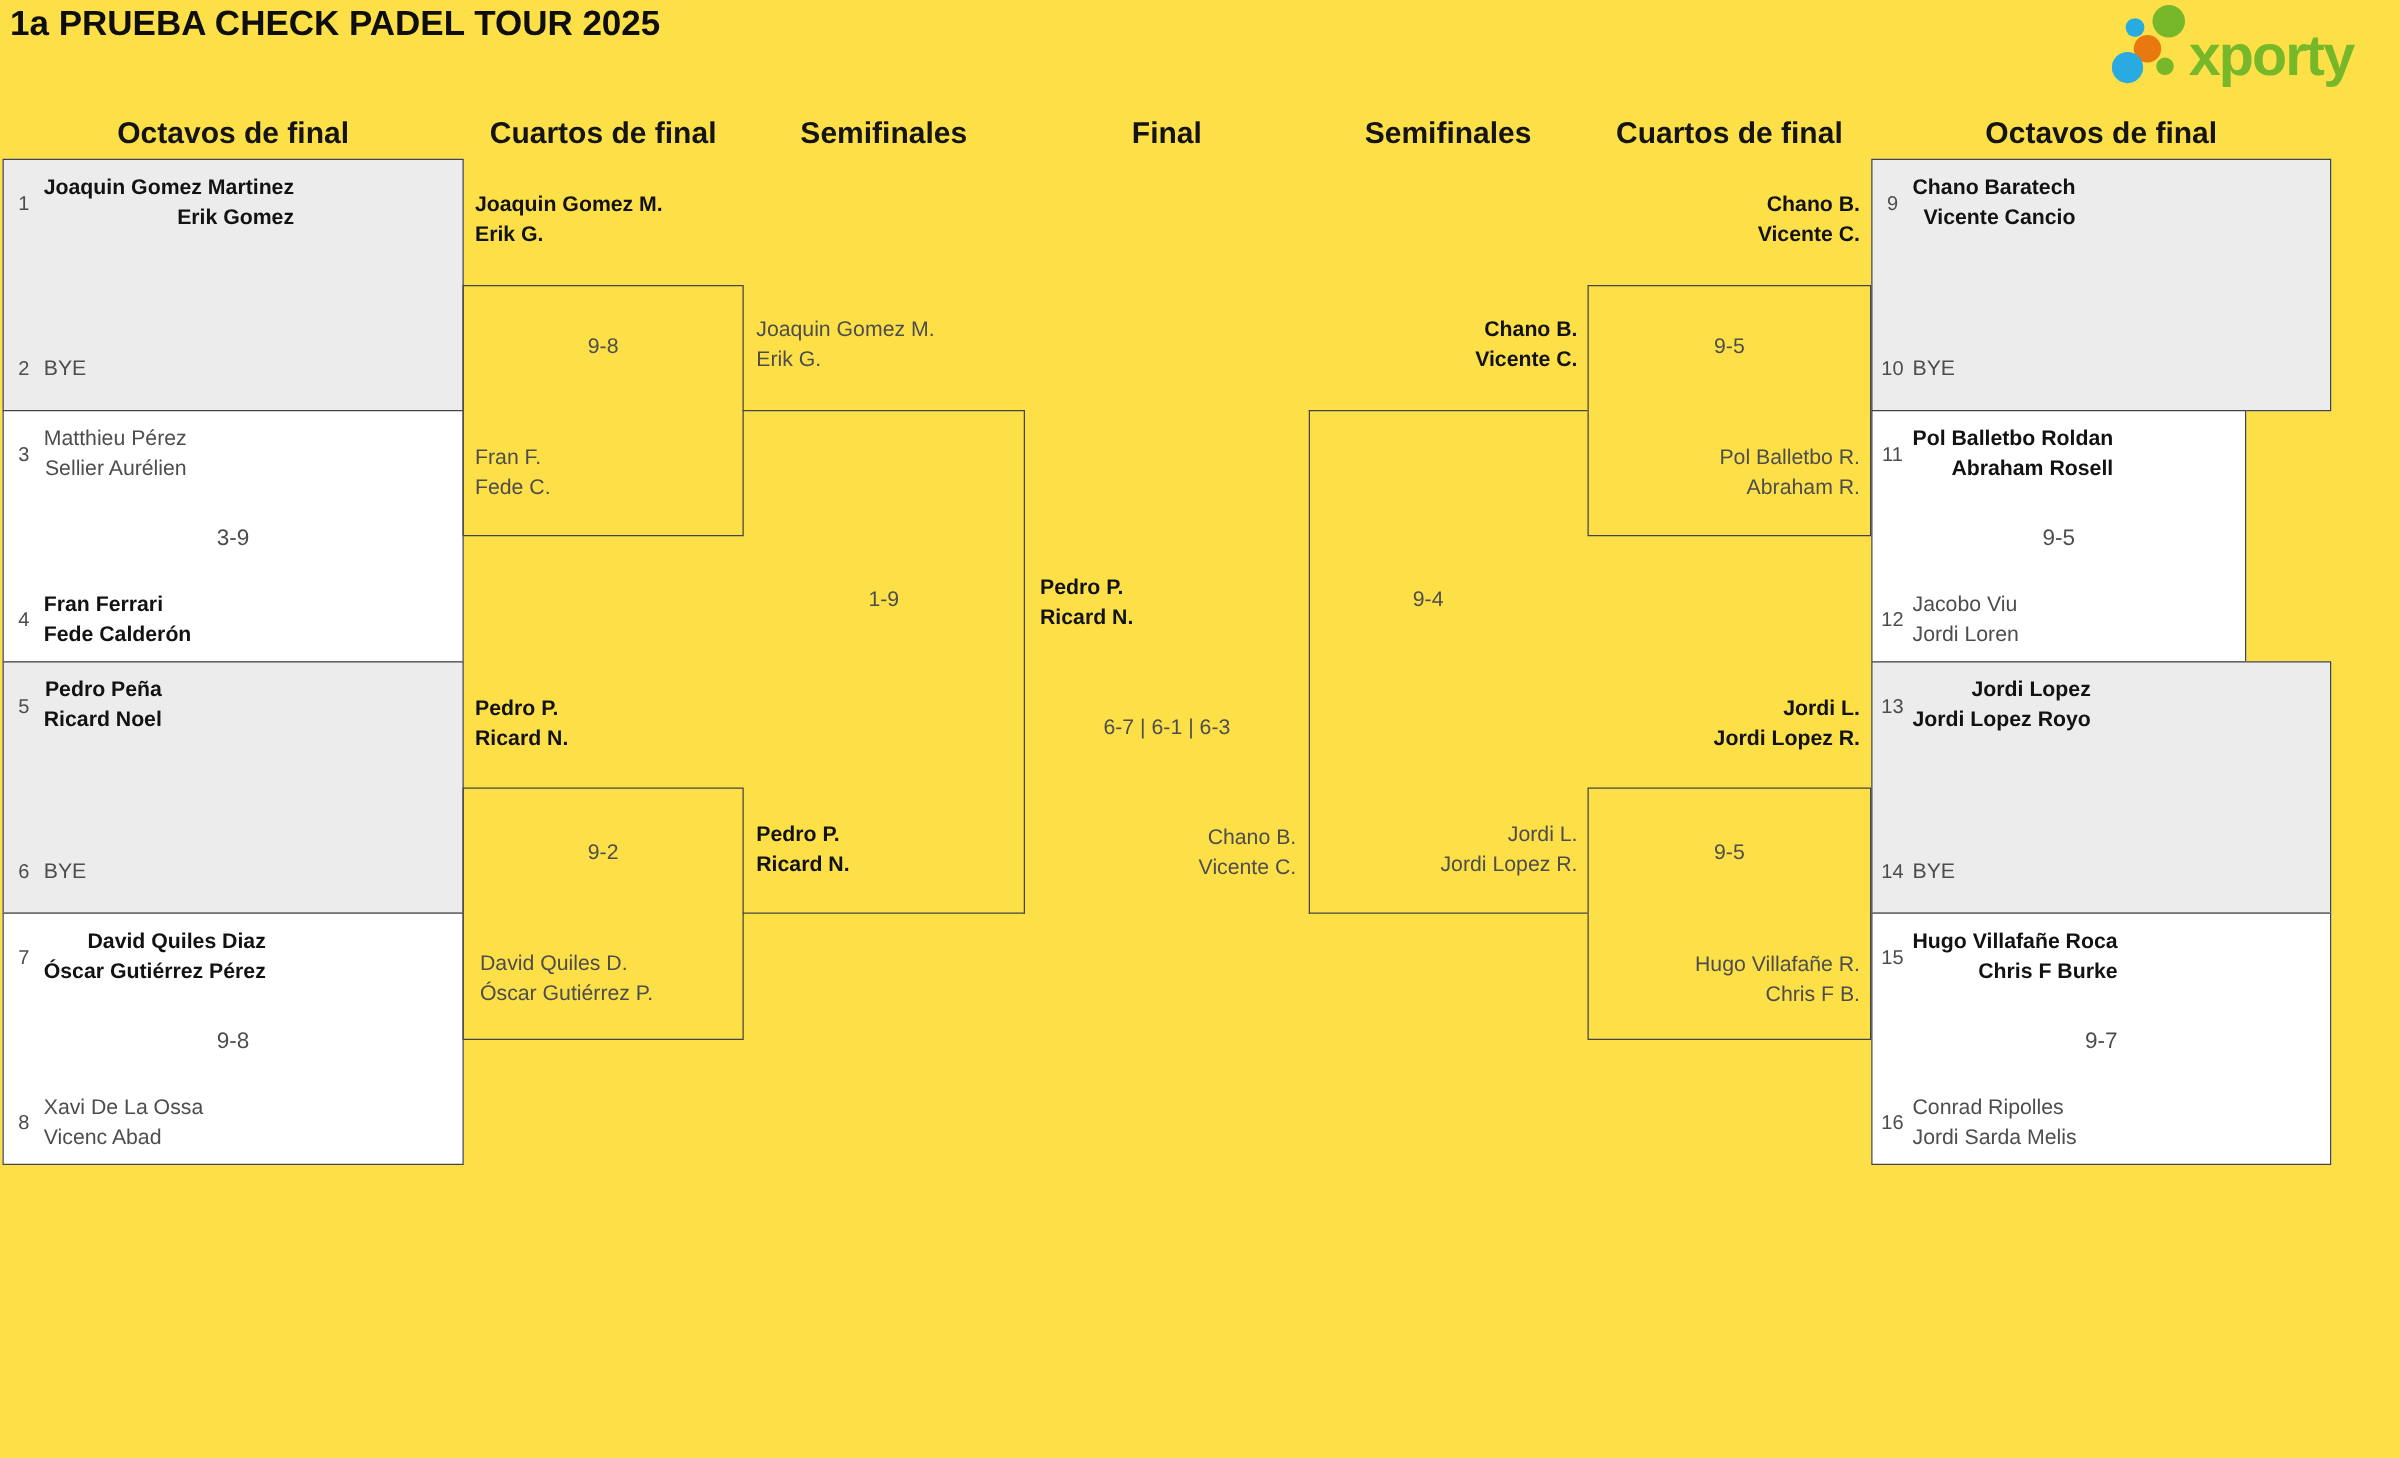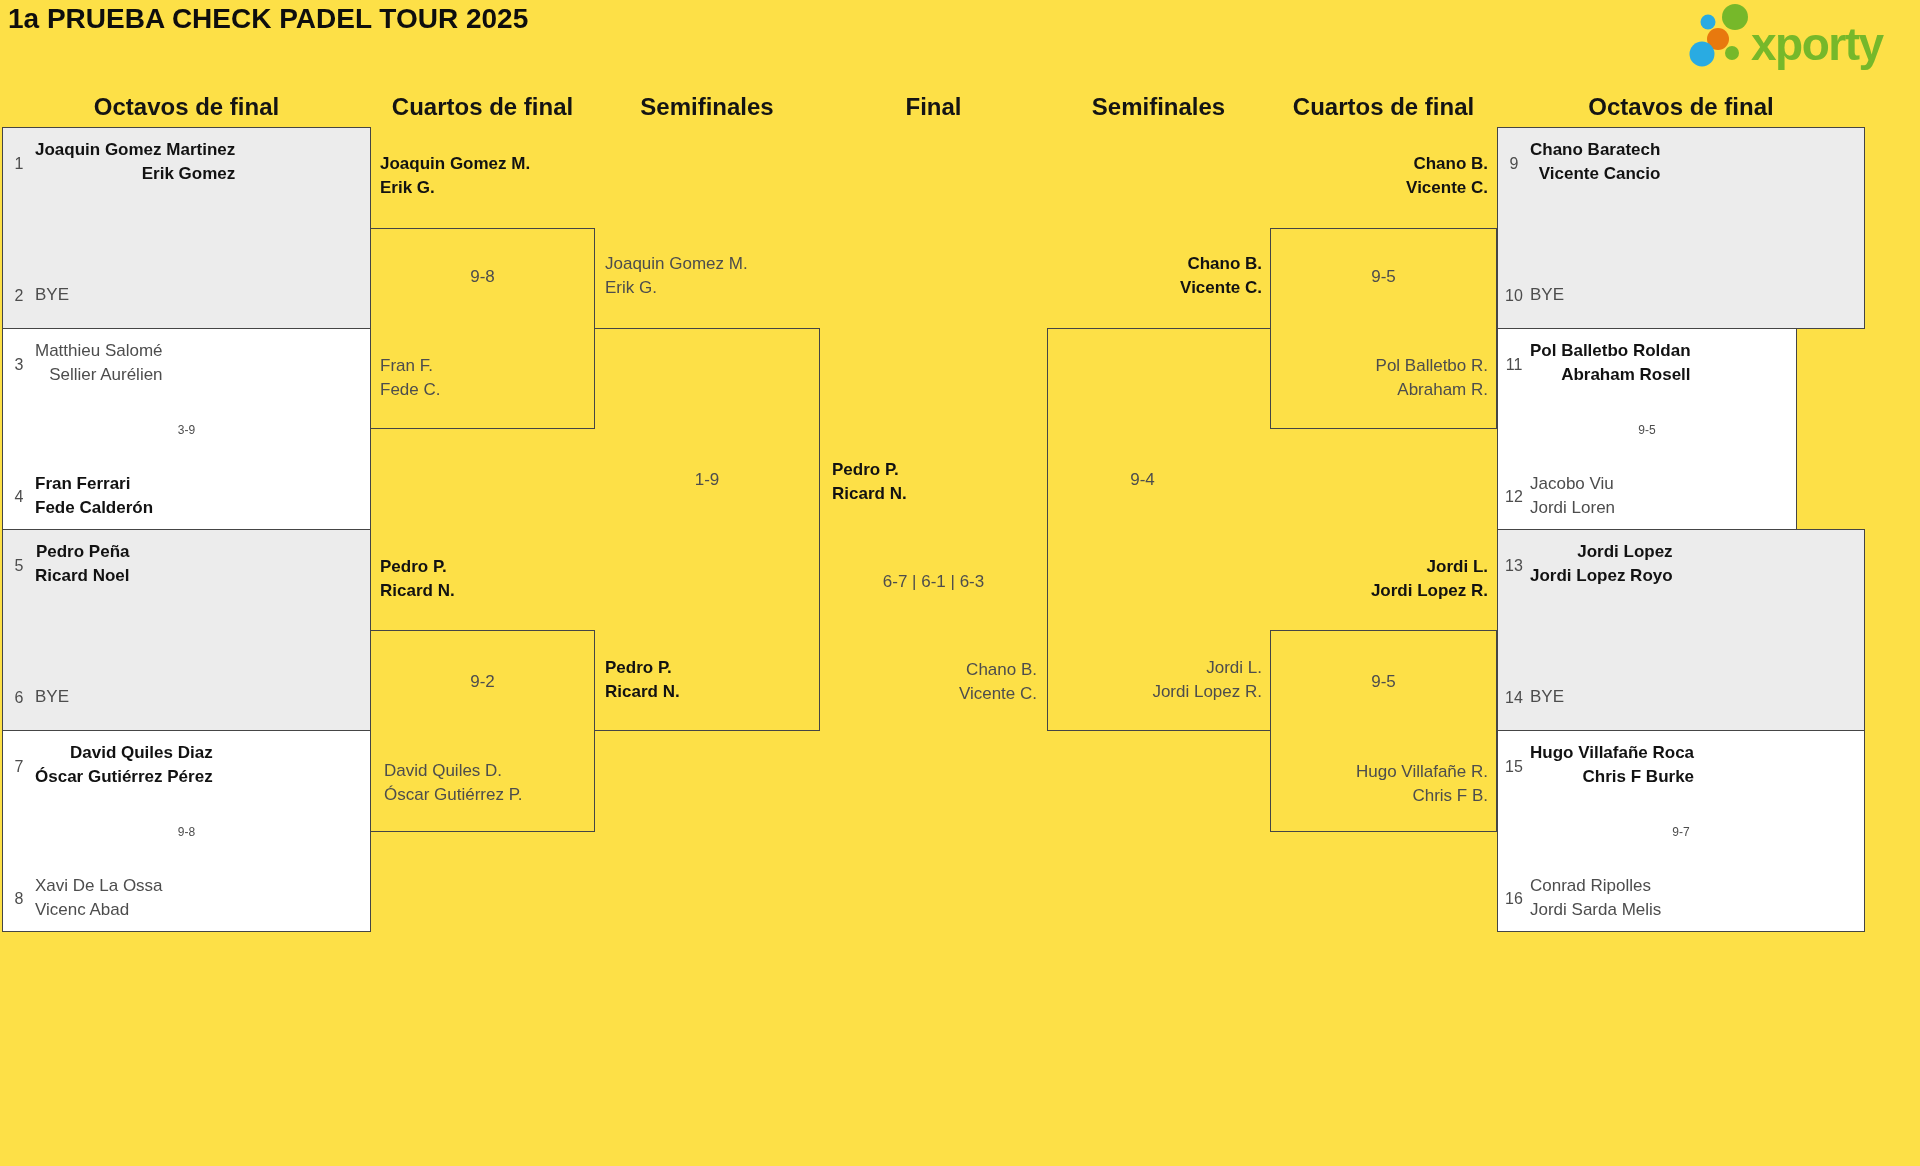--- a/index.html
+++ b/index.html
@@ -18,21 +18,21 @@
   .noleft{border-left:none;}
   .noright{border-right:none;}
   .seed{position:absolute;width:26px;text-align:center;font-size:16px;line-height:20px;color:#4d4d4d;}
   .st{left:3px;top:26px;}
   .sb{left:3px;top:158px;}
   .tm{position:absolute;left:32px;font-size:17px;line-height:24px;color:#4d4d4d;white-space:nowrap;}
   .tt{top:10px;text-align:right;}
   .tb{top:143px;}
   .tb1{top:155px;}
   .osc{position:absolute;left:0;width:100%;top:89px;text-align:center;
-       font-size:12px;line-height:24px;color:#4d4d4d;}
+       font-size:18px;line-height:24px;color:#4d4d4d;}
   .lbl{position:absolute;font-size:17px;line-height:24px;color:#4d4d4d;white-space:nowrap;}
   .lbl.ra{text-align:right;}
   .score{position:absolute;font-size:17px;line-height:24px;color:#4d4d4d;text-align:center;}
   .b{font-weight:700;color:#121212;}
   .logo{position:absolute;left:1668px;top:0px;}
 </style>
 </head>
 <body>
 
 <div class="page">
@@ -64,21 +64,21 @@
     </div>
     <span class="seed sb">2</span>
     <div class="tm tb1">
       <div>BYE</div>
     </div>
   </div>
 
   <div class="obox" style="left:2px;top:328px;">
     <span class="seed st">3</span>
     <div class="tm tt">
-      <div>Matthieu Salomé</div>
+      <div>Matthieu Pérez</div>
       <div>Sellier Aurélien</div>
     </div>
     <div class="osc">3-9</div>
     <span class="seed sb">4</span>
     <div class="tm tb b">
       <div>Fran Ferrari</div>
       <div>Fede Calderón</div>
     </div>
   </div>
 

